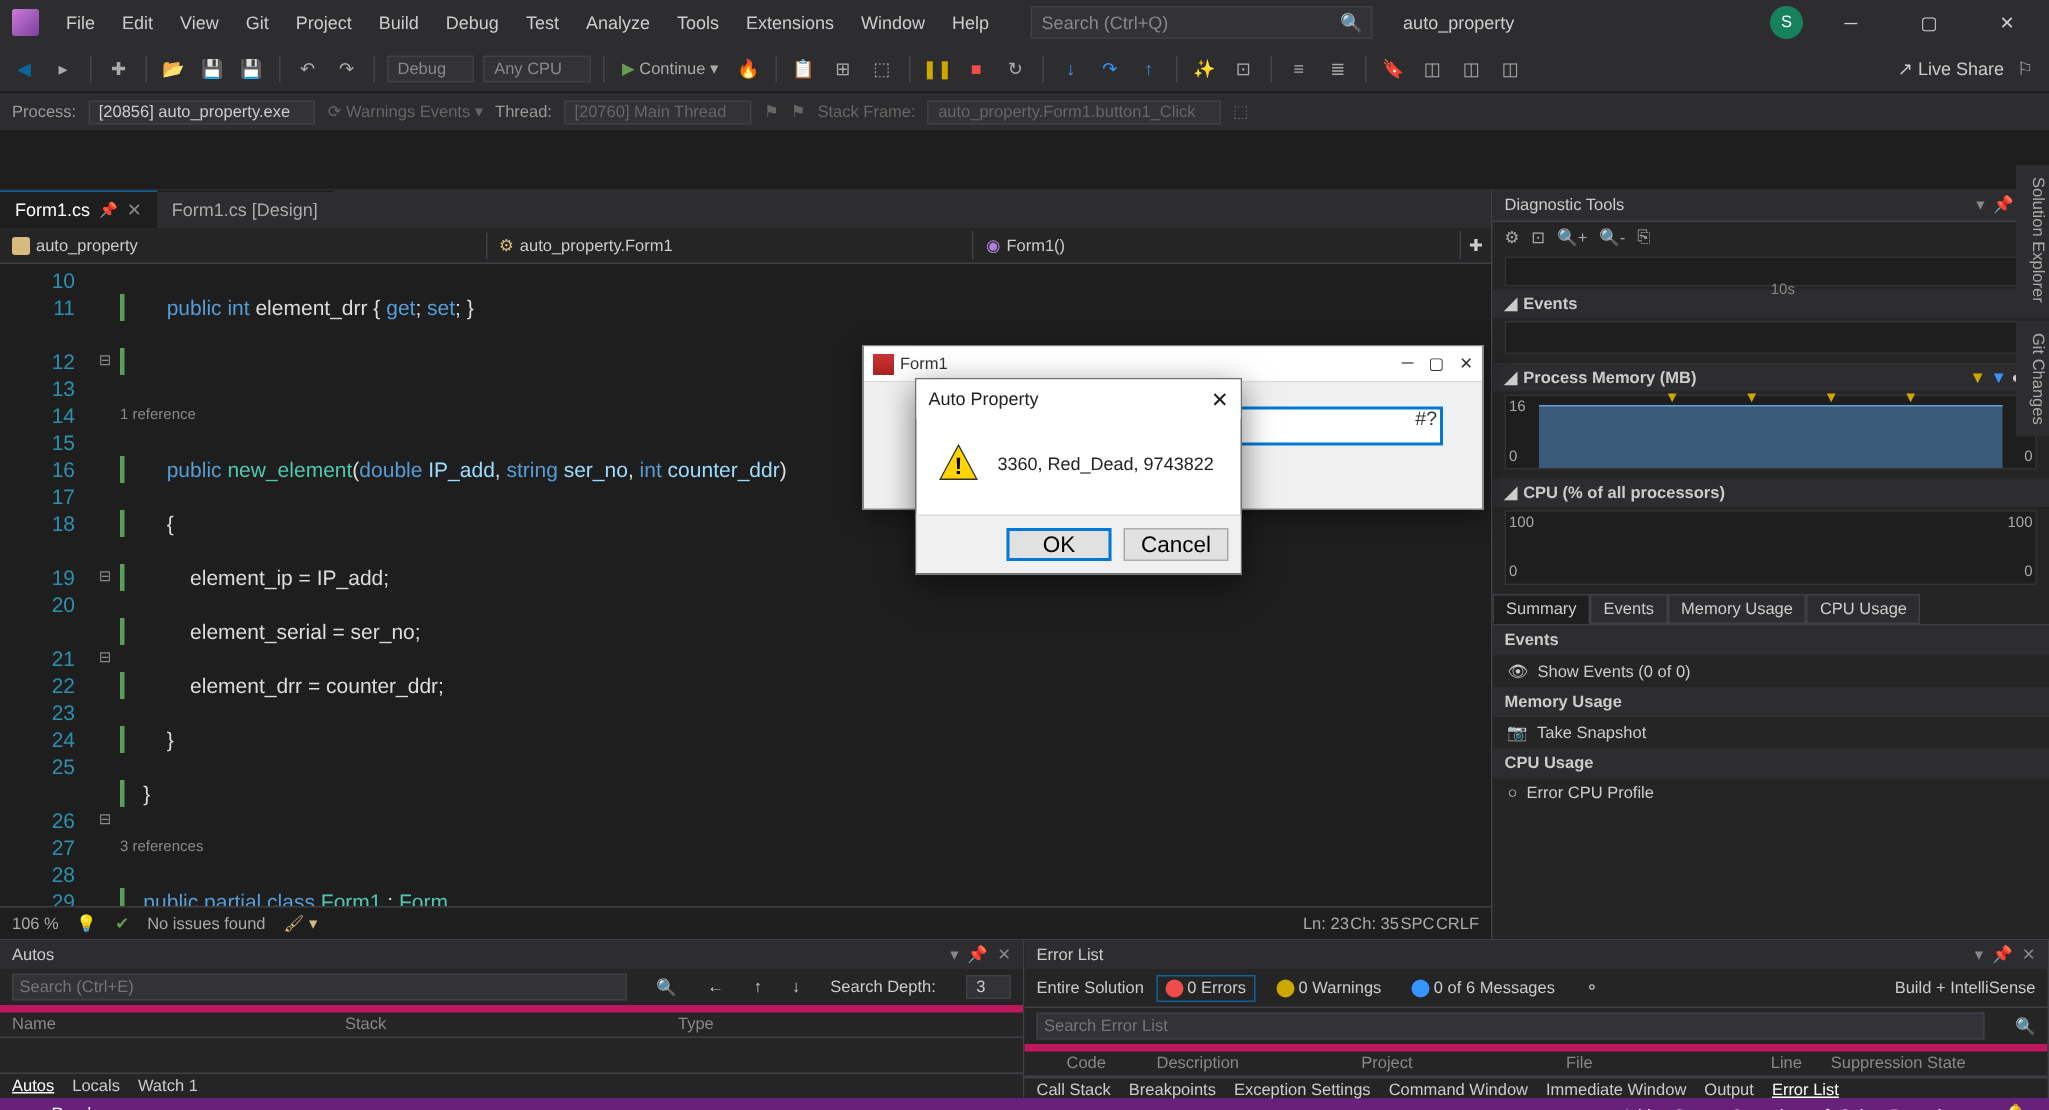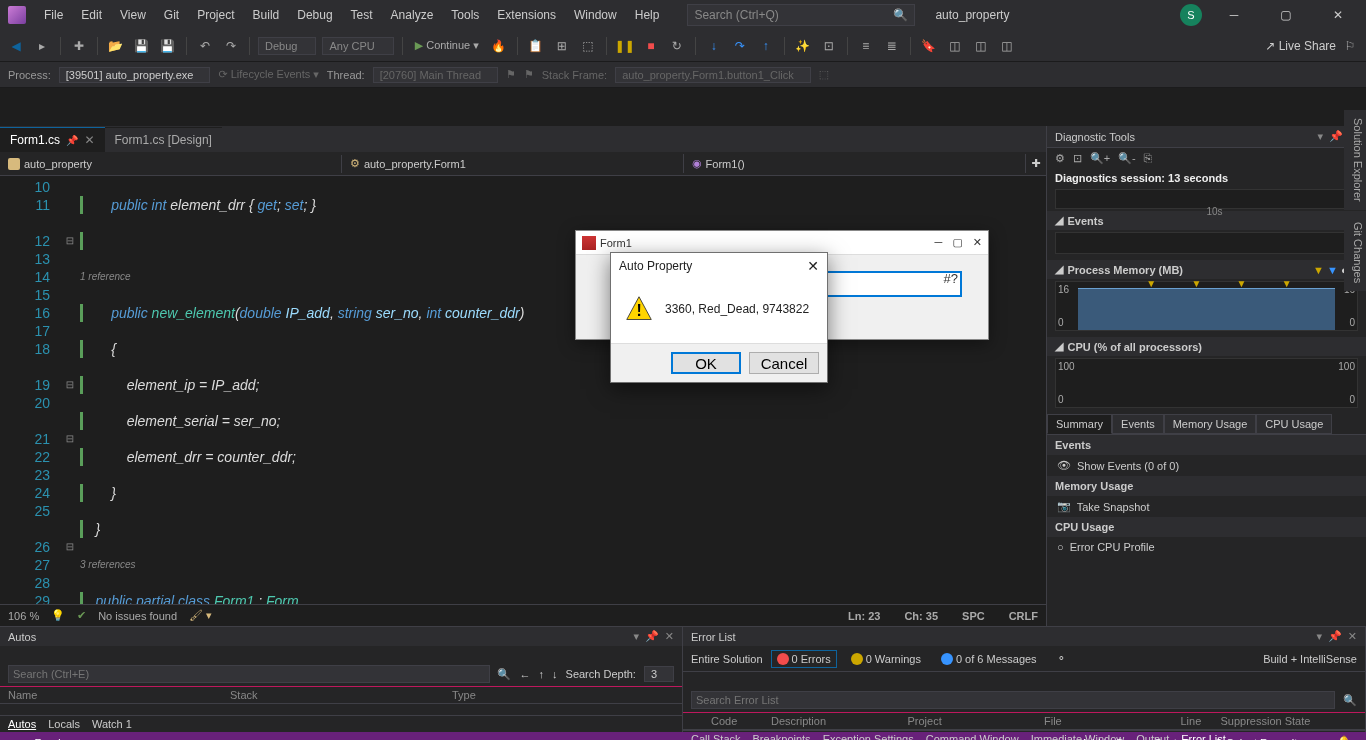--- a/index.html
+++ b/index.html
@@ -36,35 +36,35 @@
 .tab .close { color: #888; }
 .nav-bar { height: 24px; background: #252526; display: flex; align-items: center; border-bottom: 1px solid #3f3f46; font-size: 11px; }
 .nav-bar .nav-item { flex: 1; padding: 3px 8px; display: flex; align-items: center; gap: 4px; border-right: 1px solid #3f3f46; }
 .nav-bar .ico { width: 12px; height: 12px; background: #d7ba7d; border-radius: 2px; }
 
 .code-view { flex: 1; display: flex; background: #1e1e1e; position: relative; overflow: hidden; font-family: Consolas, monospace; font-size: 14px; }
 .gutter { width: 60px; text-align: right; padding-right: 10px; color: #2b91af; background: #1e1e1e; line-height: 18px; padding-top: 2px; }
 .gutter .ln { height: 18px; }
 .fold-col { width: 20px; background: #1e1e1e; line-height: 18px; padding-top: 2px; }
 .fold-col .f { height: 18px; color: #888; text-align: center; font-size: 10px; }
-.code-lines { flex: 1; line-height: 18px; padding-top: 2px; white-space: pre; font-style: italic; }
+.code-lines { flex: 1; line-height: 18px; padding-top: 2px; white-space: pre; }
 .code-lines .ln { height: 18px; }
 .ref { color: #888; font-size: 10px; height: 18px; display: flex; align-items: center; }
 .kw { color: #569cd6; }
 .type { color: #4ec9b0; }
 .id { color: #dcdcdc; }
 .pnc { color: #dcdcdc; }
 .field { color: #9cdcfe; }
 .track-green { box-shadow: inset 3px 0 0 #5a9e5a; }
 
 .editor-status { height: 22px; background: #1e1e1e; border-top: 1px solid #3f3f46; display: flex; align-items: center; padding: 0 8px; font-size: 11px; color: #aaa; gap: 12px; }
-.editor-status .right-status { margin-left: auto; display: flex; gap: 24px; font-weight: bold; }
+.editor-status .right-status { margin-left: auto; display: flex; gap: 1px; }
 .ok-icon { color: #6a9955; }
 
-.diag-panel { width: 320px; background: #252526; border-left: 1px solid #3f3f46; display: flex; flex-direction: column; font-size: 11px; }
+.diag-panel { width: 372px; background: #252526; border-left: 1px solid #3f3f46; display: flex; flex-direction: column; font-size: 11px; }
 .diag-title { padding: 4px 8px; background: #2d2d30; display: flex; align-items: center; border-bottom: 1px solid #3f3f46; }
 .diag-title .ctrls { margin-left: auto; display: flex; gap: 6px; color: #888; }
 .diag-tools { padding: 4px 8px; display: flex; gap: 8px; color: #aaa; }
 .diag-session { padding: 3px 8px; font-weight: bold; color: #eee; }
 .diag-timeline { height: 20px; background: #1e1e1e; position: relative; margin: 2px 8px; border: 1px solid #333; }
 .diag-timeline .tick { position: absolute; top: 16px; color: #888; font-size: 10px; }
 .diag-section { padding: 3px 8px; background: #2d2d30; font-weight: bold; display: flex; align-items: center; gap: 4px; }
 .diag-chart { height: 50px; margin: 2px 8px 6px 8px; background: #1e1e1e; border: 1px solid #333; position: relative; }
 .diag-chart .mem-fill { position: absolute; bottom: 0; left: 22px; right: 22px; height: 42px; background: #3a5a7a; border-top: 1px solid #6aa0d0; }
 .diag-chart .lbl-l { position: absolute; left: 2px; font-size: 10px; color: #aaa; }
@@ -76,21 +76,21 @@
 .diag-item { padding: 4px 10px; display: flex; align-items: center; gap: 6px; }
 .diag-cat { padding: 4px 8px; background: #2d2d30; font-weight: bold; }
 
 .side-tabs { position: absolute; right: 0; top: 110px; width: 22px; display: flex; flex-direction: column; gap: 4px; }
 .side-tab { writing-mode: vertical-rl; background: #2d2d30; padding: 8px 2px; color: #aaa; font-size: 11px; cursor: pointer; }
 
 .bottom-panels { height: 106px; display: flex; border-top: 1px solid #3f3f46; }
 .autos-panel, .error-panel { flex: 1; background: #252526; display: flex; flex-direction: column; border-right: 1px solid #3f3f46; }
 .panel-title { padding: 3px 8px; background: #2d2d30; display: flex; align-items: center; font-size: 11px; }
 .panel-title .ctrls { margin-left: auto; display: flex; gap: 6px; color: #888; }
-.panel-toolbar { padding: 3px 8px; display: flex; align-items: center; gap: 8px; font-size: 11px; border-bottom: 1px solid #be185d; margin-top: 16px; }
+.panel-toolbar { padding: 3px 8px; display: flex; align-items: center; gap: 20px; font-size: 11px; border-bottom: 5px solid #be185d; }
 .panel-toolbar input { background: #333337; border: 1px solid #3f3f46; color: #ccc; padding: 2px 4px; flex: 1; font-size: 11px; }
 .panel-toolbar .combo3 { background: #333337; border: 1px solid #3f3f46; padding: 1px 16px 1px 6px; color: #ccc; }
 .col-headers { display: flex; padding: 2px 8px; color: #888; border-bottom: 1px solid #3f3f46; font-size: 11px; }
 .col-headers span { flex: 1; }
 .btm-tabs { margin-top: auto; padding: 2px 8px; display: flex; gap: 12px; font-size: 11px; border-top: 1px solid #3f3f46; }
 .btm-tabs span { cursor: pointer; }
 .btm-tabs .active { color: #fff; text-decoration: underline; }
 
 .error-filters { padding: 3px 8px; display: flex; align-items: center; gap: 8px; font-size: 11px; border-bottom: 1px solid #3f3f46; }
 .ef-btn { display: flex; align-items: center; gap: 3px; padding: 2px 5px; border: 1px solid transparent; cursor: pointer; }
@@ -198,22 +198,22 @@
   <div class="btn">◫</div>
   <div class="btn">◫</div>
   <div class="live">
     <span>↗ <span>Live Share</span></span>
     <div class="btn">⚐</div>
   </div>
 </div>
 
 <div class="process-bar">
   <span>Process:</span>
-  <span class="combo2">[39501] auto_property.exe</span>
-  <span class="dim">⟳ <span>Lifecycle Events</span> ▾</span>
+  <span class="combo2">[20856] auto_property.exe</span>
+  <span class="dim">⟳ <span>Warnings Events</span> ▾</span>
   <span>Thread:</span>
   <span class="combo2 dim">[20760] Main Thread</span>
   <span class="dim">⚑</span>
   <span class="dim">⚑</span>
   <span class="dim">Stack Frame:</span>
   <span class="combo2 dim">auto_property.Form1.button1_Click</span>
   <span class="dim">⬚</span>
 </div>
 
 <div class="main-area">
@@ -348,21 +348,20 @@
           <span>✕</span>
         </div>
     </div>
     <div class="diag-tools">
       <span>⚙</span>
       <span>⊡</span>
       <span>🔍+</span>
       <span>🔍-</span>
       <span>⎘</span>
     </div>
-    <div class="diag-session">Diagnostics session: 13 seconds</div>
     <div class="diag-timeline">
       <span class="tick" style="left:50%">10s</span>
     </div>
     <div class="diag-section">◢ <span>Events</span></div>
     <div class="diag-chart" style="height:22px"></div>
     <div class="diag-section">◢ <span>Process Memory (MB)</span>
       <span style="margin-left:auto;font-weight:normal"><span style="color:#cca700">▼</span> <span style="color:#3794ff">▼</span> ● P</span>
     </div>
     <div class="diag-chart">
       <span class="lbl-l" style="top:2px">16</span>

